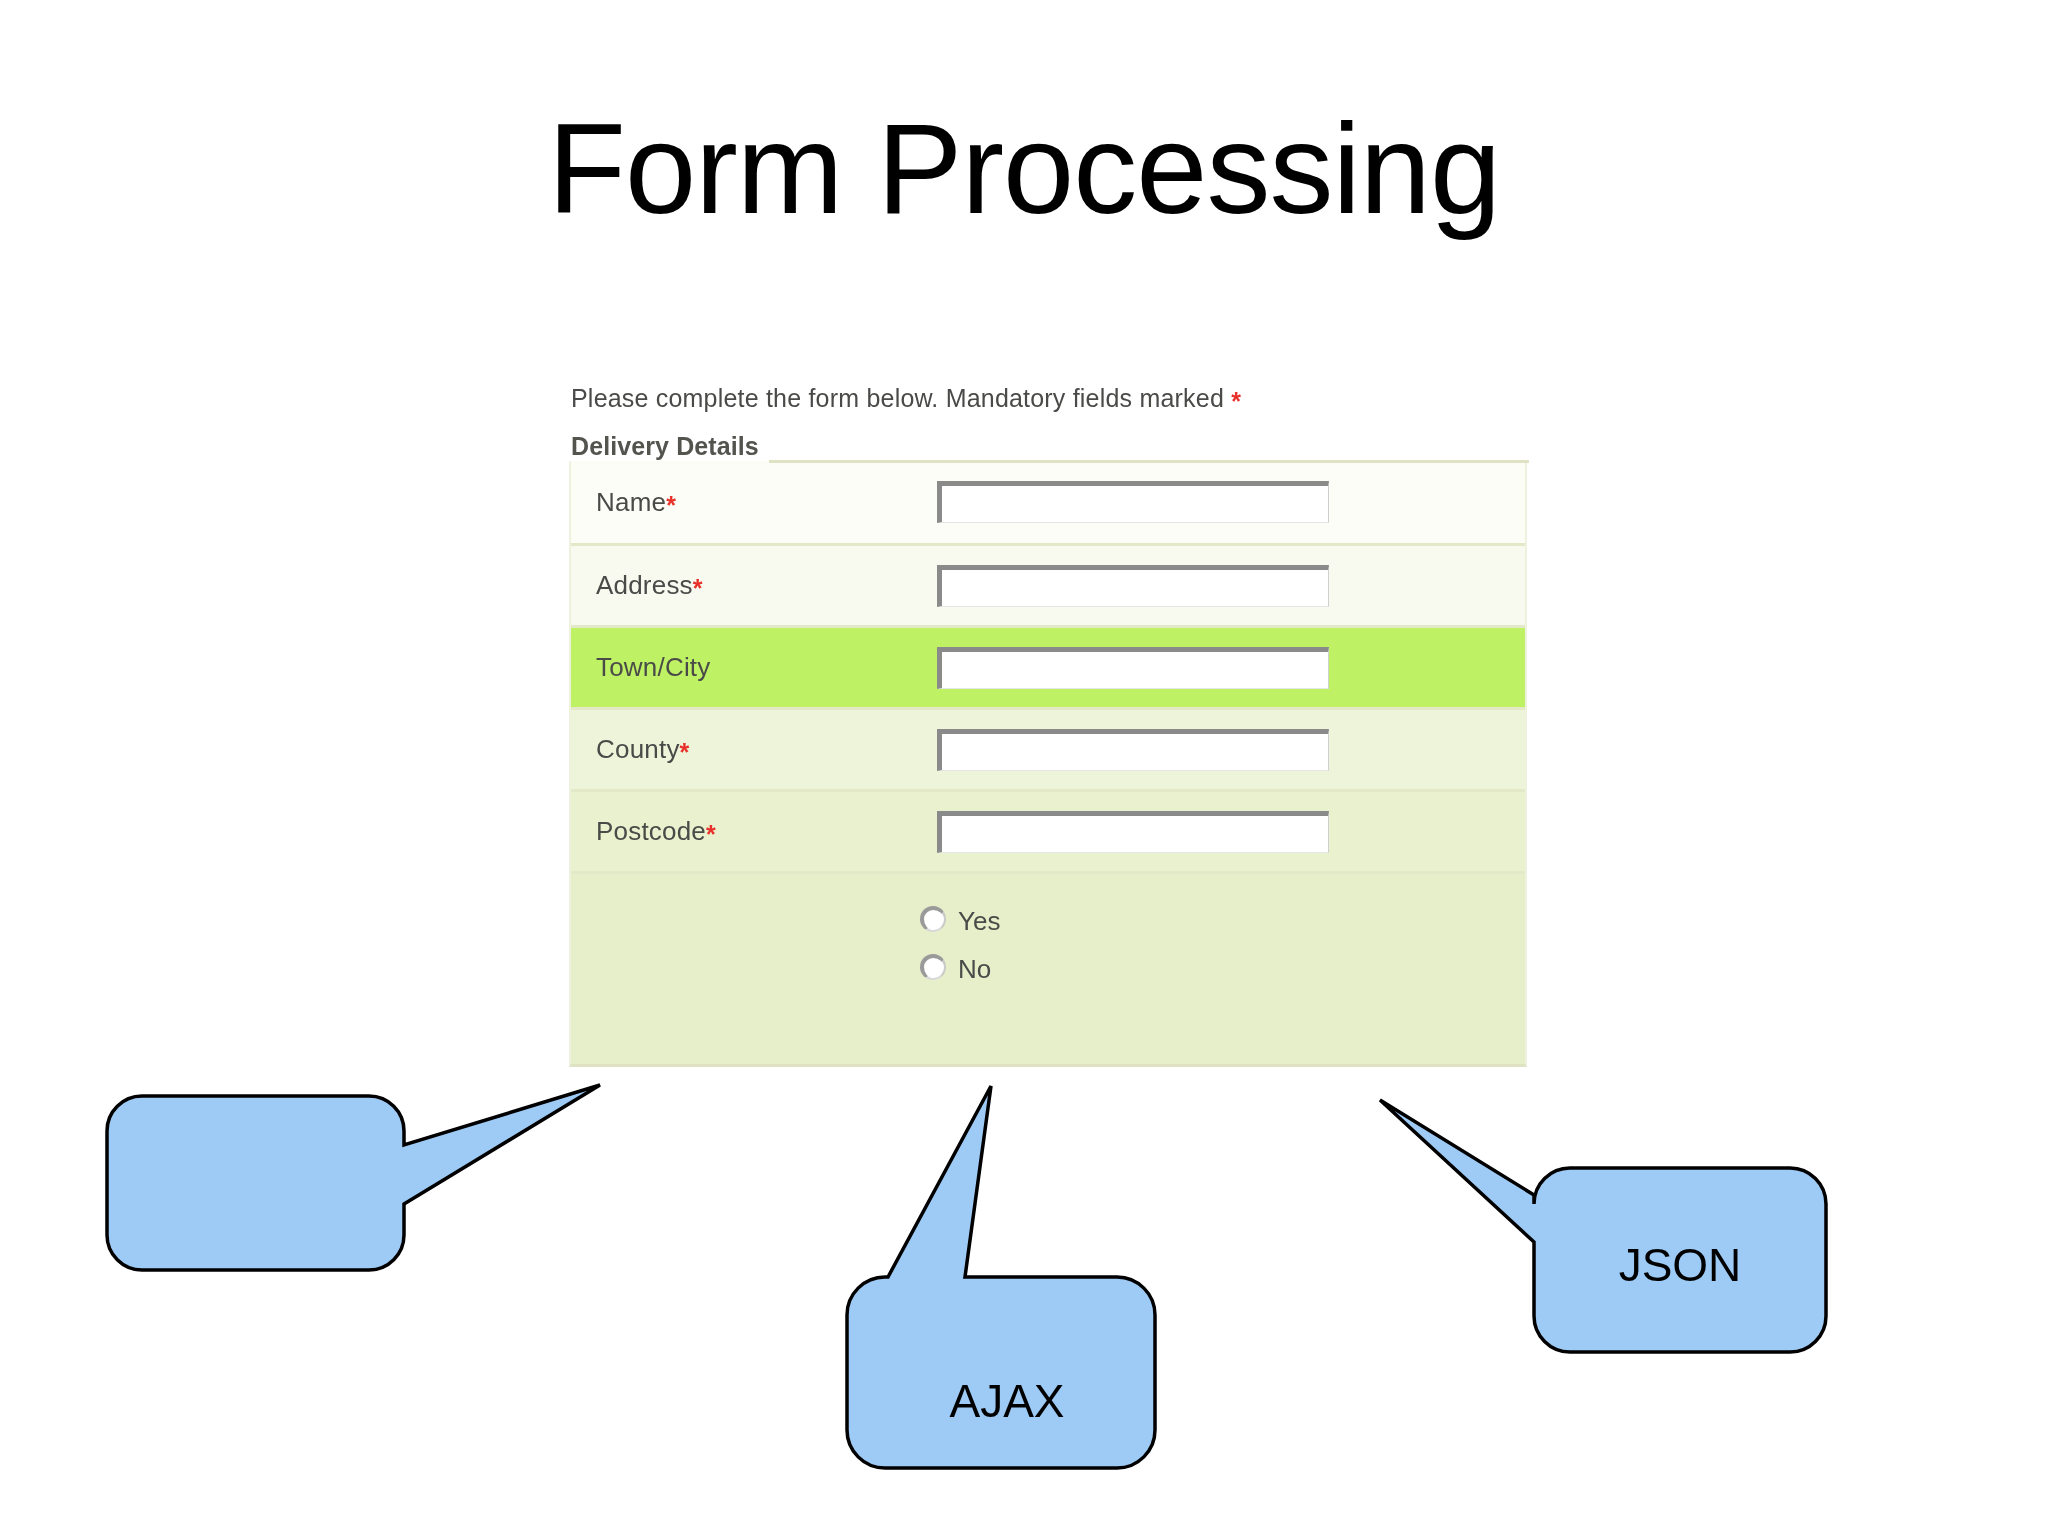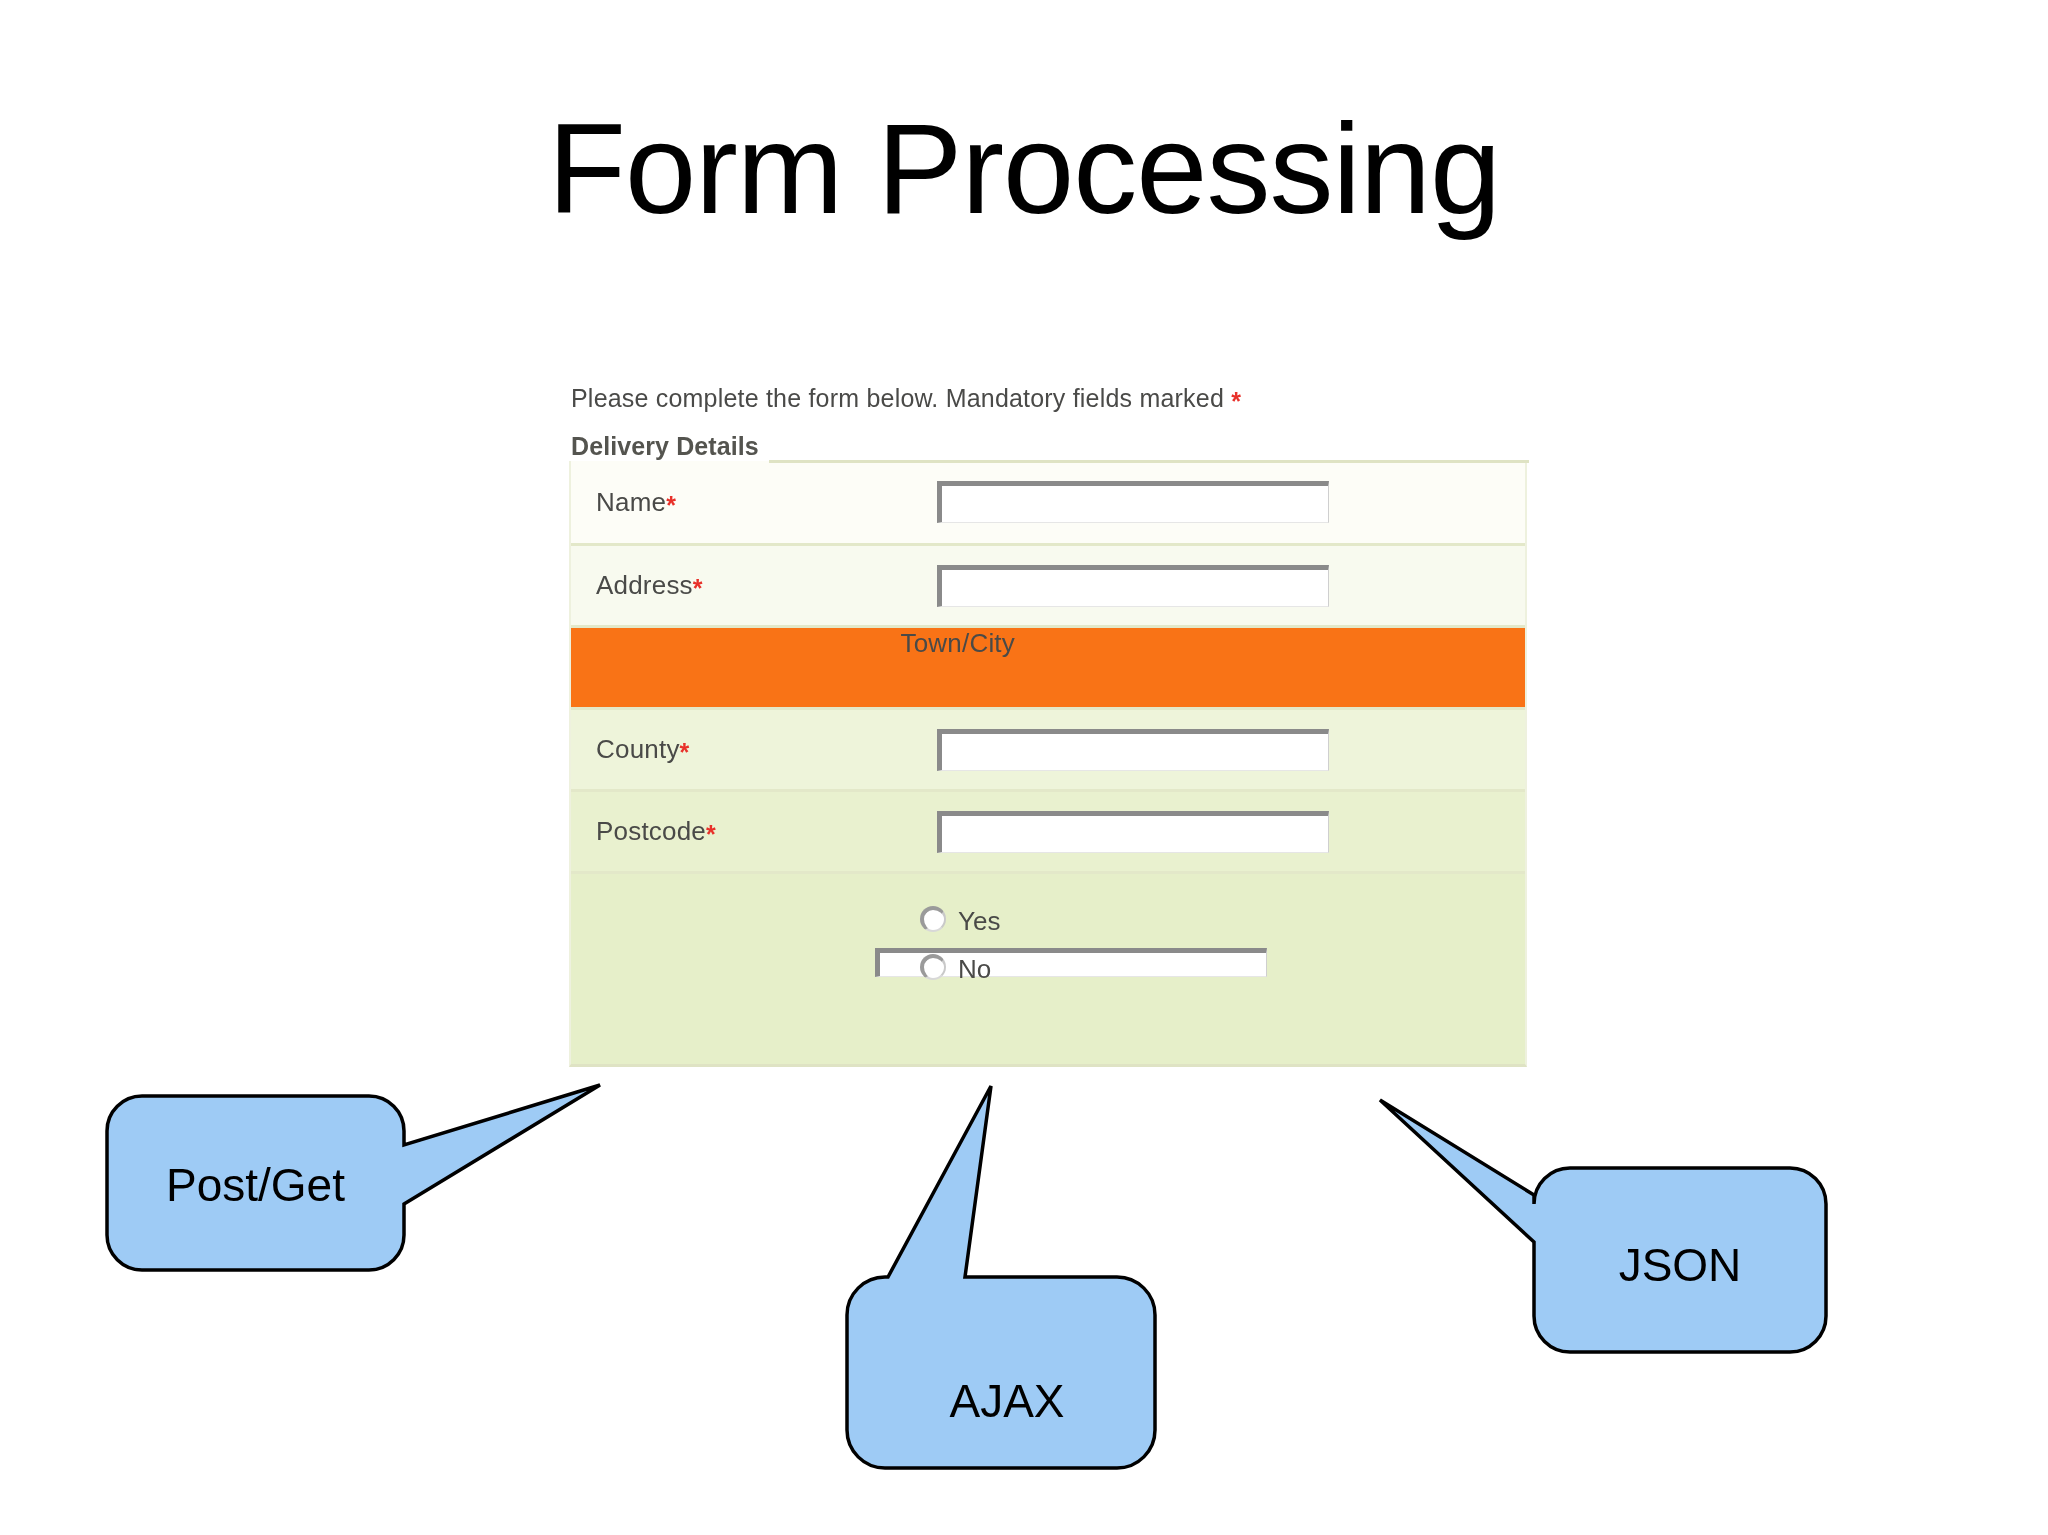--- a/index.html
+++ b/index.html
@@ -94,21 +94,21 @@
     display: flex;
     align-items: center;
     box-sizing: border-box;
     border-top: 3px solid #e3e8c9;
     height: 82px;
     padding-left: 25px;
   }
   .form-row:first-child { border-top: none; }
   .row-1 { background: #fdfdf7; }
   .row-2 { background: #f8faef; }
-  .row-3 { background: #f97316; flex-direction: column; }
+  .row-3 { background: #bef264; }
   .row-4 { background: #eef4da; }
   .row-5 { background: #e9f1cf; }
   .row-6 {
     background: #e6efc9;
     display: block;
     height: 193px;
     padding-top: 18px;
   }
 
   .row-label {
@@ -302,17 +302,16 @@
              A 36,36 0 0 1 1790,1352
              L 1570,1352
              A 36,36 0 0 1 1534,1316
              L 1534,1242
              L 1380,1100
              L 1534,1195
              L 1534,1204
              A 36,36 0 0 1 1570,1168 Z" fill="#9ecbf5" stroke="#000000" stroke-width="3.5" stroke-linejoin="miter"></path>
   </svg>
 
-  <div class="callout-text" id="callout-postget-text">Post/Get</div>
   <div class="callout-text" id="callout-ajax-text">AJAX</div>
   <div class="callout-text" id="callout-json-text">JSON</div>
 
 </div>
 
 </body></html>

